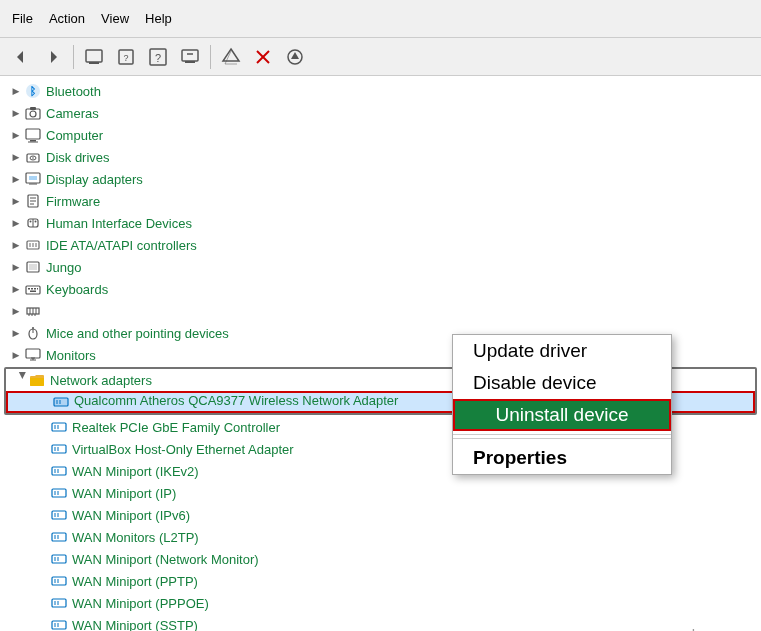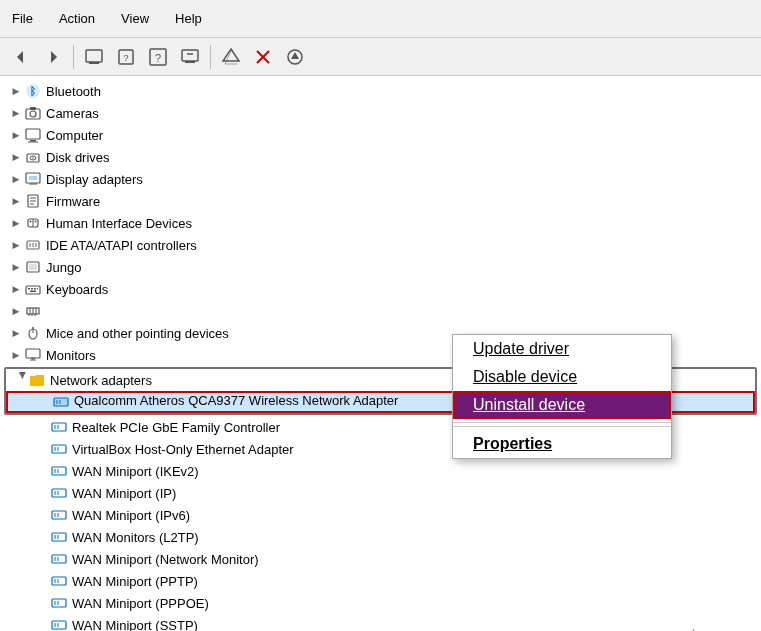--- a/index.html
+++ b/index.html
@@ -14,21 +14,20 @@
     }
 
     
     .menubar {
       display: flex;
       align-items: center;
       background: #f0f0f0;
       height: 38px;
       border-bottom: 1px solid #ccc;
       padding: 16px 4px;
-      gap: 10px;
     }
     .menubar-item {
       padding: 2px 8px;
       cursor: pointer;
       font-size: 13px;
     }
 
     
     .toolbar {
       display: flex;
@@ -101,21 +100,21 @@
       margin-right: 4px;
       display: flex;
       align-items: center;
       justify-content: center;
       flex-shrink: 0;
       font-size: 14px;
     }
 
     .item-label {
       font-size: 13px;
-      color: #000000;
+      color: #15803d;
     }
 
     
     .level-0 { padding-left: 8px; }
     .level-1 { padding-left: 50px; }
 
     
     .icon-folder { color: #e8a000; }
     .icon-bluetooth { color: #0078d7; }
 
@@ -126,37 +125,37 @@
       left: 452px;
       width: 220px;
       background: #fff;
       border: 1px solid #aaa;
       box-shadow: 3px 3px 8px rgba(0,0,0,0.3);
       z-index: 100;
     }
     .context-menu-item {
       padding: 5px 20px;
       cursor: pointer;
-      font-size: 16px;
+      font-size: 19px;
       color: #000;
-      text-decoration: underline;
     }
     .context-menu-sep {
       height: 1px;
       background: #ccc;
       margin: 3px 0;
     }
     .context-menu-item.bold { font-weight: bold; }
 
     
     .context-menu-item.uninstall-active {
-      background: #701a75;
+      background: #15803d;
       color: #fff;
       border: 2px solid #cc0000;
       padding: 3px 18px;
+      text-align: center;
     }
 
     
     .watermark {
       position: absolute;
       bottom: 4px;
       right: 25px;
       font-size: 15px;
       color: #999;
     }

